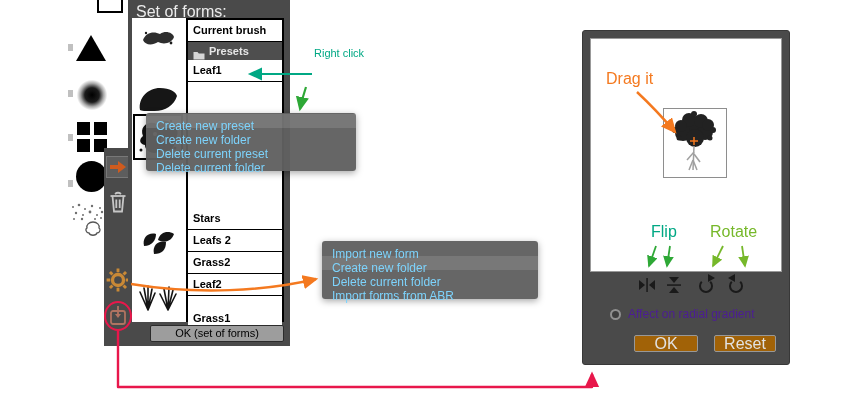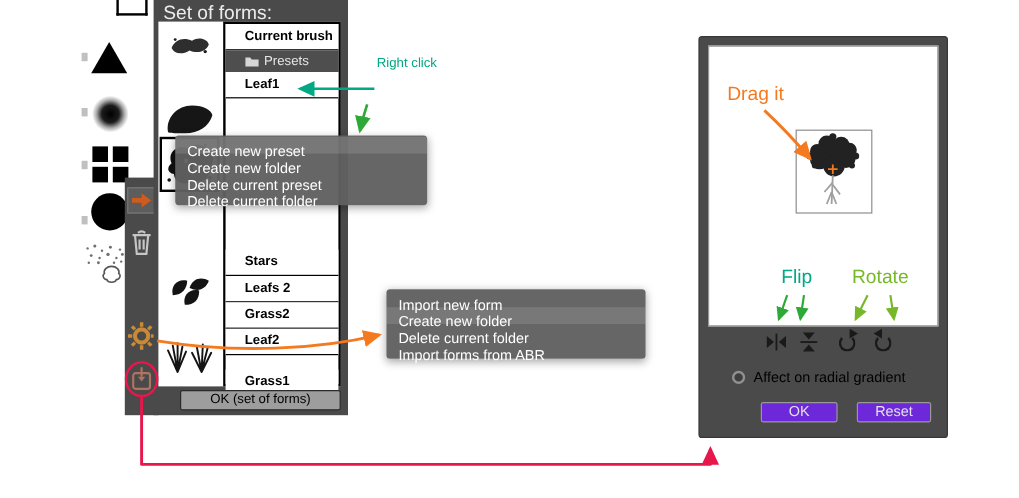--- a/index.html
+++ b/index.html
@@ -27,29 +27,29 @@
 #forms-panel{left:128px;top:0;width:162px;height:346px;background:#4a4a4a;}
 #forms-title{left:136px;top:3px;font-size:16px;color:#ececec;}
 #thumb-strip{left:132px;top:18px;width:54px;height:304px;background:#fff;}
 .thumb{background:#fff;}
 #th0{left:138px;top:24px;width:40px;height:28px;}
 #th1{left:136px;top:84px;width:44px;height:30px;}
 #th2{left:133px;top:114px;width:50px;height:46px;border:2px solid #000;box-sizing:border-box;}
 #th3{left:138px;top:226px;width:42px;height:32px;}
 #th4{left:136px;top:280px;width:44px;height:34px;}
 #forms-list{left:186px;top:18px;width:98px;height:304px;background:#fff;border:2px solid #000;box-sizing:border-box;}
-.lrow{position:absolute;left:0;width:100%;height:22px;line-height:21px;padding-left:16px;font-size:11px;font-weight:bold;color:#000;background:#fff;border-bottom:1px solid #000;box-sizing:border-box;}
+.lrow{position:absolute;left:0;width:100%;height:22px;line-height:21px;padding-left:5px;font-size:11px;font-weight:bold;color:#000;background:#fff;border-bottom:1px solid #000;box-sizing:border-box;}
 #lr0{top:0}
-#lr-presets{top:22px;height:18px;background:#4e4e4e;color:#e6e6e6;font-weight:normal;border-bottom:none;display:flex;align-items:center;gap:4px;line-height:18px;}
+#lr-presets{top:22px;height:18px;background:#4e4e4e;color:#e6e6e6;font-weight:bold;border-bottom:none;display:flex;align-items:flex-end;gap:4px;line-height:18px;}
 #lr2{top:40px}#lr3{top:62px}
 #lr4{top:188px}#lr5{top:210px}#lr6{top:232px}#lr7{top:254px}#lr8{top:288px}
 #ok-forms{left:150px;top:325px;width:134px;height:17px;background:#9d9d9d;border:1px solid #2b2b2b;border-radius:2px;font-size:11px;color:#000;text-align:center;line-height:15px;box-sizing:border-box;}
 
 .cmenu{background:rgba(96,96,96,.96);border-radius:3px;box-shadow:0 2px 7px rgba(0,0,0,.35);z-index:20;padding:1px 0;}
-.cmi{height:14px;line-height:25px;padding-left:10px;font-size:12px;color:#ffffff;}
+.cmi{height:14px;line-height:25px;padding-left:10px;font-size:12px;color:#7dd3fc;}
 .cmi.hl{background:rgba(255,255,255,.12);}
 #menu1{left:146px;top:113px;width:210px;}
 #menu2{left:322px;top:241px;width:216px;}
 
 #right-click-label{left:314px;top:47px;font-size:11px;color:#00A884;z-index:30;}
 
 #editor{left:582px;top:30px;width:208px;height:335px;background:#4a4a4a;border:1px solid #383838;border-radius:3px;z-index:5;box-sizing:border-box;}
 #preview{left:590px;top:38px;width:192px;height:234px;background:#fff;border:1px solid #999;z-index:6;box-sizing:border-box;}
 #treebox{left:663px;top:108px;width:64px;height:70px;border:1px solid #8e8e8e;z-index:7;background:#fff;box-sizing:border-box;}
 #drag-label{left:606px;top:70px;font-size:16px;color:#F4791F;z-index:8;}
@@ -58,22 +58,22 @@
 .ticon{z-index:8;}
 #ic-fliph{left:637px;top:277px;width:20px;height:16px;}
 #ic-flipv{left:666px;top:275px;width:16px;height:20px;}
 #ic-rotcw{left:697px;top:276px;width:19px;height:18px;}
 #ic-rotccw{left:727px;top:276px;width:19px;height:18px;}
 .rotring{position:absolute;left:2px;top:3px;width:14px;height:14px;border:2.5px solid #1a1a1a;border-radius:50%;border-top-color:transparent;box-sizing:border-box;}
 .rtri{position:absolute;width:0;height:0;border-top:4px solid transparent;border-bottom:4px solid transparent;}
 #ic-rotcw .rtri{left:11px;top:-2px;border-left:7px solid #1a1a1a;}
 #ic-rotccw .rtri{left:1px;top:-2px;border-right:7px solid #1a1a1a;}
 #radio{left:610px;top:309px;width:11px;height:11px;border-radius:50%;border:2px solid #909090;background:#3e3e3e;box-sizing:border-box;z-index:8;}
-#radio-label{left:628px;top:307px;font-size:12px;color:#000000;z-index:8;text-align:center;}
-.ebtn{background:#6d28d9;border:1px solid #989898;border-radius:2px;color:#e2e2e2;font-size:12px;text-align:center;line-height:15px;z-index:8;box-sizing:border-box;}
+#radio-label{left:628px;top:307px;font-size:12px;color:#4c1d95;z-index:8;text-align:center;}
+.ebtn{background:#a16207;border:1px solid #989898;border-radius:2px;color:#e2e2e2;font-size:16px;text-align:center;line-height:15px;z-index:8;box-sizing:border-box;}
 #btn-ok{left:634px;top:335px;width:64px;height:17px;}
 #btn-reset{left:714px;top:335px;width:62px;height:17px;}
 
 #overlay{left:0;top:0;width:849px;height:415px;z-index:60;pointer-events:none;}
 </style>
 </head>
 <body>
 
 <div id="stage">
 

